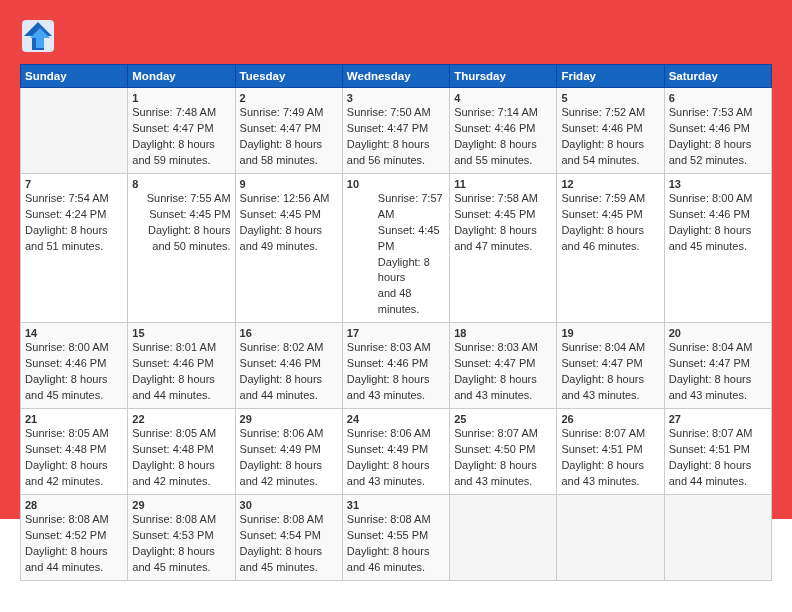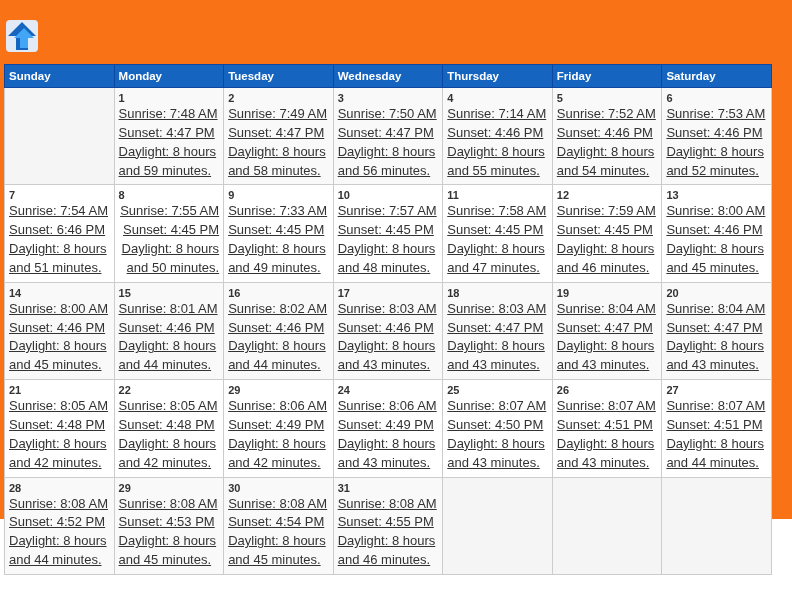--- a/index.html
+++ b/index.html
@@ -6,22 +6,22 @@
     body {
       font-family: Arial, sans-serif;
       background: #fff;
       width: 792px;
       height: 612px;
       overflow: hidden;
     }
     .page {
       width: 792px;
       height: 519px;
-      padding: 18px 20px 10px 4px;
-      background: #f97316;
+      padding: 18px 20px 10px 20px;
+      background: #ef4444;
     }
     .header {
       display: flex;
       justify-content: space-between;
       align-items: flex-start;
       margin-bottom: 10px;
     }
     .logo {
       display: flex;
       align-items: center;
@@ -64,24 +64,23 @@
     tbody tr:nth-child(odd) td {
       background: #f9f9f9;
     }
     .day-number {
       font-weight: bold;
       font-size: 11px;
       display: block;
       margin-bottom: 1px;
     }
     .day-info {
-      font-size: 13px;
+      font-size: 11px;
       line-height: 1.45;
       color: #333;
-      text-decoration: underline;
     }
     .empty-cell {
       background: #f5f5f5 !important;
     }
   </style>
 </head>
 <body>
 
 <div class="page">
   <div class="header">
@@ -157,41 +156,41 @@
             <div class="day-info" style="white-space: pre-line;">Sunrise: 7:53 AM
 Sunset: 4:46 PM
 Daylight: 8 hours
 and 52 minutes.</div>
           </td>
         </tr>
         <tr>
           <td>
             <span class="day-number">7</span>
             <div class="day-info" style="white-space: pre-line;">Sunrise: 7:54 AM
-Sunset: 6:46 PM
+Sunset: 4:24 PM
 Daylight: 8 hours
 and 51 minutes.</div>
           </td>
           <td>
             <span class="day-number">8</span>
             <div class="day-info" style="white-space: pre-line; text-align: right;">Sunrise: 7:55 AM
 Sunset: 4:45 PM
 Daylight: 8 hours
 and 50 minutes.</div>
           </td>
           <td>
             <span class="day-number">9</span>
-            <div class="day-info" style="white-space: pre-line;">Sunrise: 7:33 AM
+            <div class="day-info" style="white-space: pre-line;">Sunrise: 12:56 AM
 Sunset: 4:45 PM
 Daylight: 8 hours
 and 49 minutes.</div>
           </td>
           <td>
             <span class="day-number">10</span>
-            <div class="day-info" style="white-space: pre-line;">Sunrise: 7:57 AM
+            <div class="day-info" style="white-space: pre-line; margin-left: 31px;">Sunrise: 7:57 AM
 Sunset: 4:45 PM
 Daylight: 8 hours
 and 48 minutes.</div>
           </td>
           <td>
             <span class="day-number">11</span>
             <div class="day-info" style="white-space: pre-line;">Sunrise: 7:58 AM
 Sunset: 4:45 PM
 Daylight: 8 hours
 and 47 minutes.</div>

